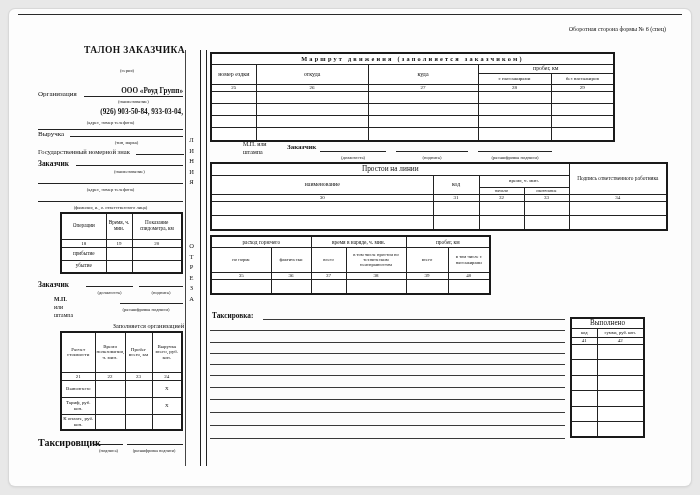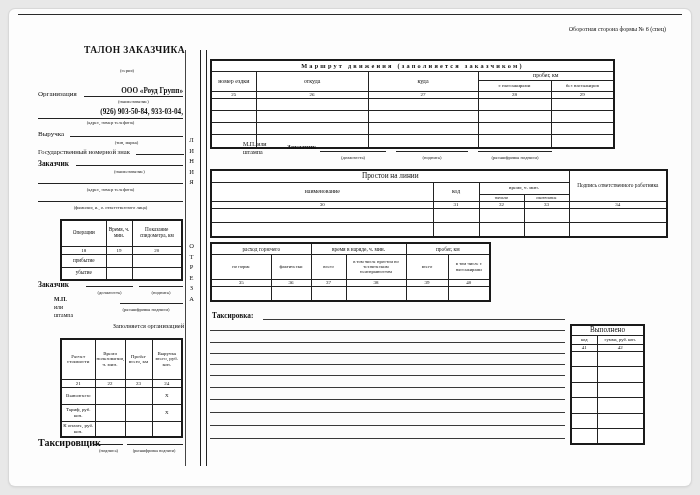--- a/index.html
+++ b/index.html
@@ -12,21 +12,21 @@
   .b{font-weight:bold;}
   .lbl{font-size:7px;}
   .hint{position:absolute;font-size:4.6px;color:#222;text-align:center;white-space:nowrap;overflow:visible;}
   .u{display:inline-block;border-bottom:1px solid #222;height:7px;}
   .uline{position:absolute;border-bottom:1px solid #222;height:7px;}
   .rline{position:absolute;border-top:1px solid #3a3a3a;height:0;}
   .vline{position:absolute;border-left:1.5px solid #222;width:0;}
   .vlight{position:absolute;border-left:1px solid #444;width:0;}
   .vert{writing-mode:vertical-rl;text-orientation:upright;font-size:6.5px;letter-spacing:3.5px;color:#111;}
   table{border-collapse:collapse;table-layout:fixed;position:absolute;font-family:"Liberation Serif",serif;background:#fff;}
-  .tb{border:2px solid #1a1a1a;margin-top:7px;}
+  .tb{border:2px solid #1a1a1a;}
   td,th{border:1px solid #222;padding:0 1px;text-align:center;vertical-align:middle;font-weight:normal;overflow:hidden;line-height:1.12;}
   .numrow td{font-size:5px;line-height:1;}
   .mp{font-size:5.8px;line-height:1.35;}
 </style>
 </head>
 <body>
 
 <div class="canvas">
   <div class="page"></div>
 
@@ -34,21 +34,21 @@
 
   <div class="abs c b" style="left:50px;top:45px;width:135px;font-size:9.5px;letter-spacing:.4px">ТАЛОН ЗАКАЗЧИКА</div>
 
   <div class="hint" style="left:104px;top:68px;width:46px">(серия)</div>
 
 
   <div class="abs lbl" style="left:38px;top:90px">Организация</div>
   <div class="abs c b" style="left:84px;top:87px;width:99px;font-size:7.2px;border-bottom:1px solid #222;padding-bottom:1px">ООО «Роуд Групп»</div>
   <div class="hint" style="left:84px;top:99px;width:99px">(наименование)</div>
 
-  <div class="abs c b" style="left:38px;top:108px;width:145px;font-size:7.2px;border-bottom:1px solid #222;padding-bottom:2px">(926) 903-50-84, 933-03-04,</div>
+  <div class="abs c b" style="left:38px;top:108px;width:145px;font-size:7.2px;border-bottom:1px solid #222;padding-bottom:13px">(926) 903-50-84, 933-03-04,</div>
   <div class="hint" style="left:38px;top:120px;width:145px">(адрес, номер телефона)</div>
 
   <div class="abs lbl" style="left:38px;top:130px">Выручка</div>
   <div class="uline" style="left:70px;top:130px;width:113px"></div>
   <div class="hint" style="left:70px;top:140px;width:113px">(тип, марка)</div>
 
   <div class="abs" style="left:38px;top:148px;font-size:6.6px">Государственный номерной знак</div>
   <div class="uline" style="left:136px;top:148px;width:48px"></div>
 
   <div class="abs b" style="left:38px;top:159px;font-size:7.4px">Заказчик</div>

